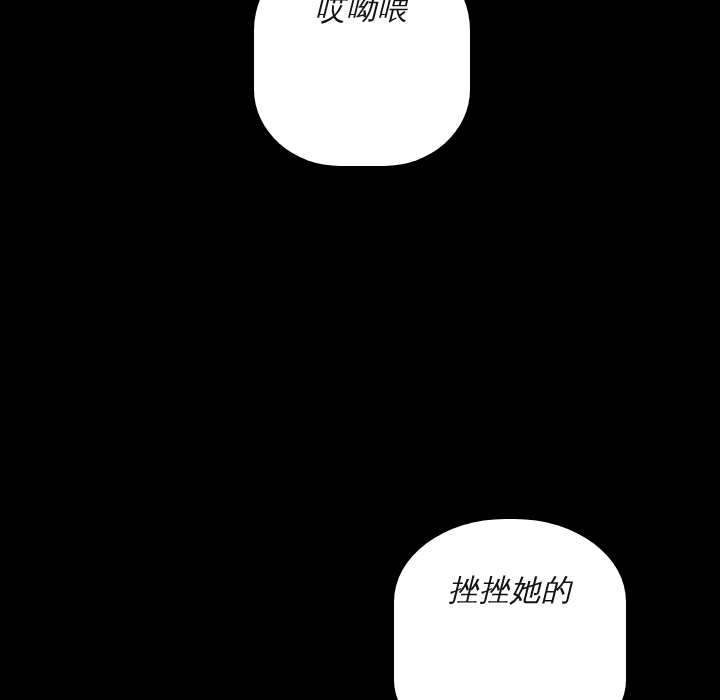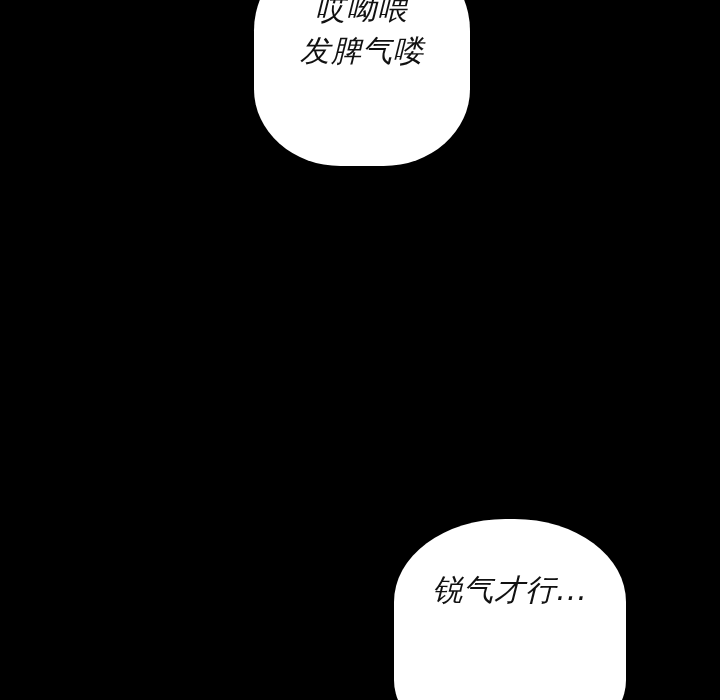--- a/index.html
+++ b/index.html
@@ -32,23 +32,22 @@
     }
   </style>
 </head>
 <body>
 
 <div class="panel">
 
   <div class="bubble bubble-1">
     <div class="lines">
       <span class="line">哎呦喂</span>
-      <span class="line">发脾气喽</span>
     </div>
   </div>
 
   <div class="bubble bubble-2">
     <div class="lines">
-      <span class="line">锐气才行...</span>
+      <span class="line">挫挫她的</span>
     </div>
   </div>
 
 </div>
 
 </body></html>

